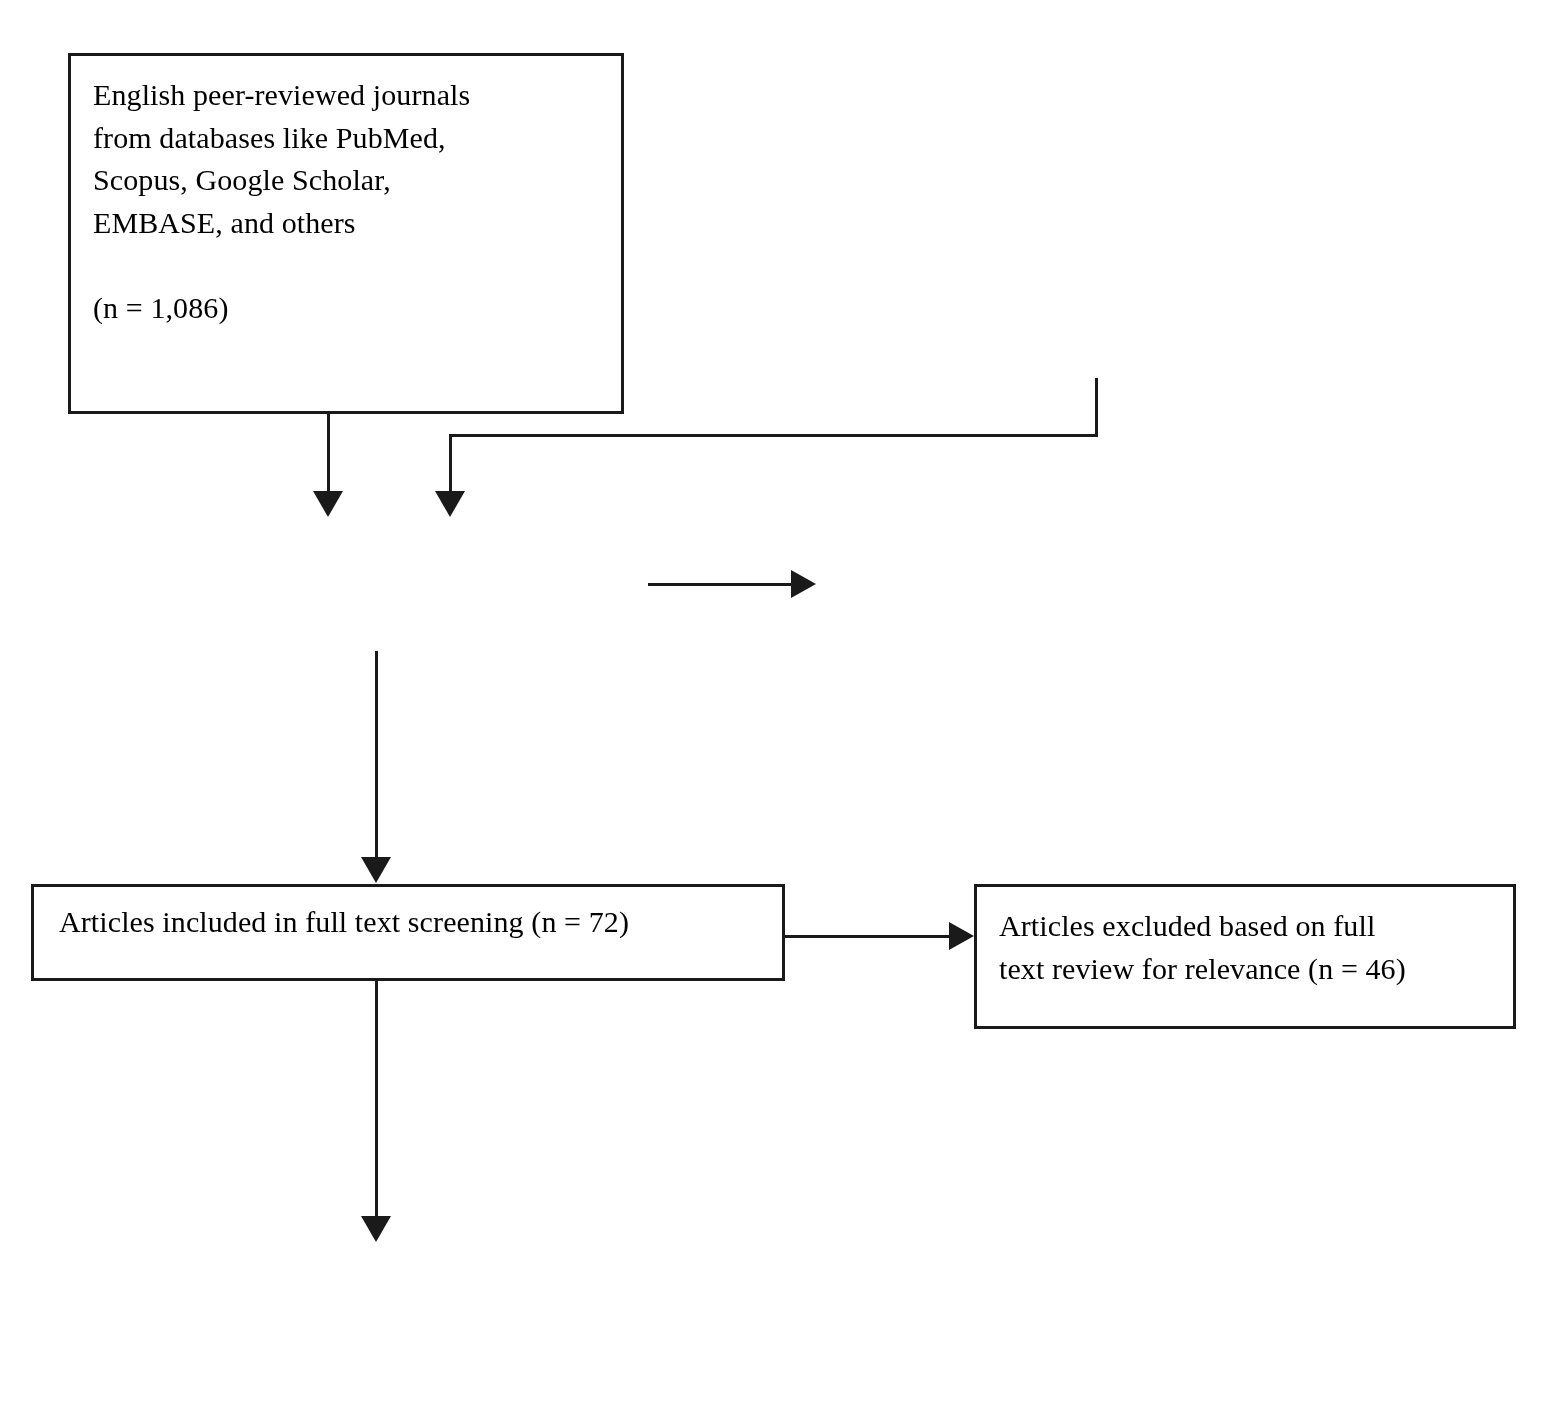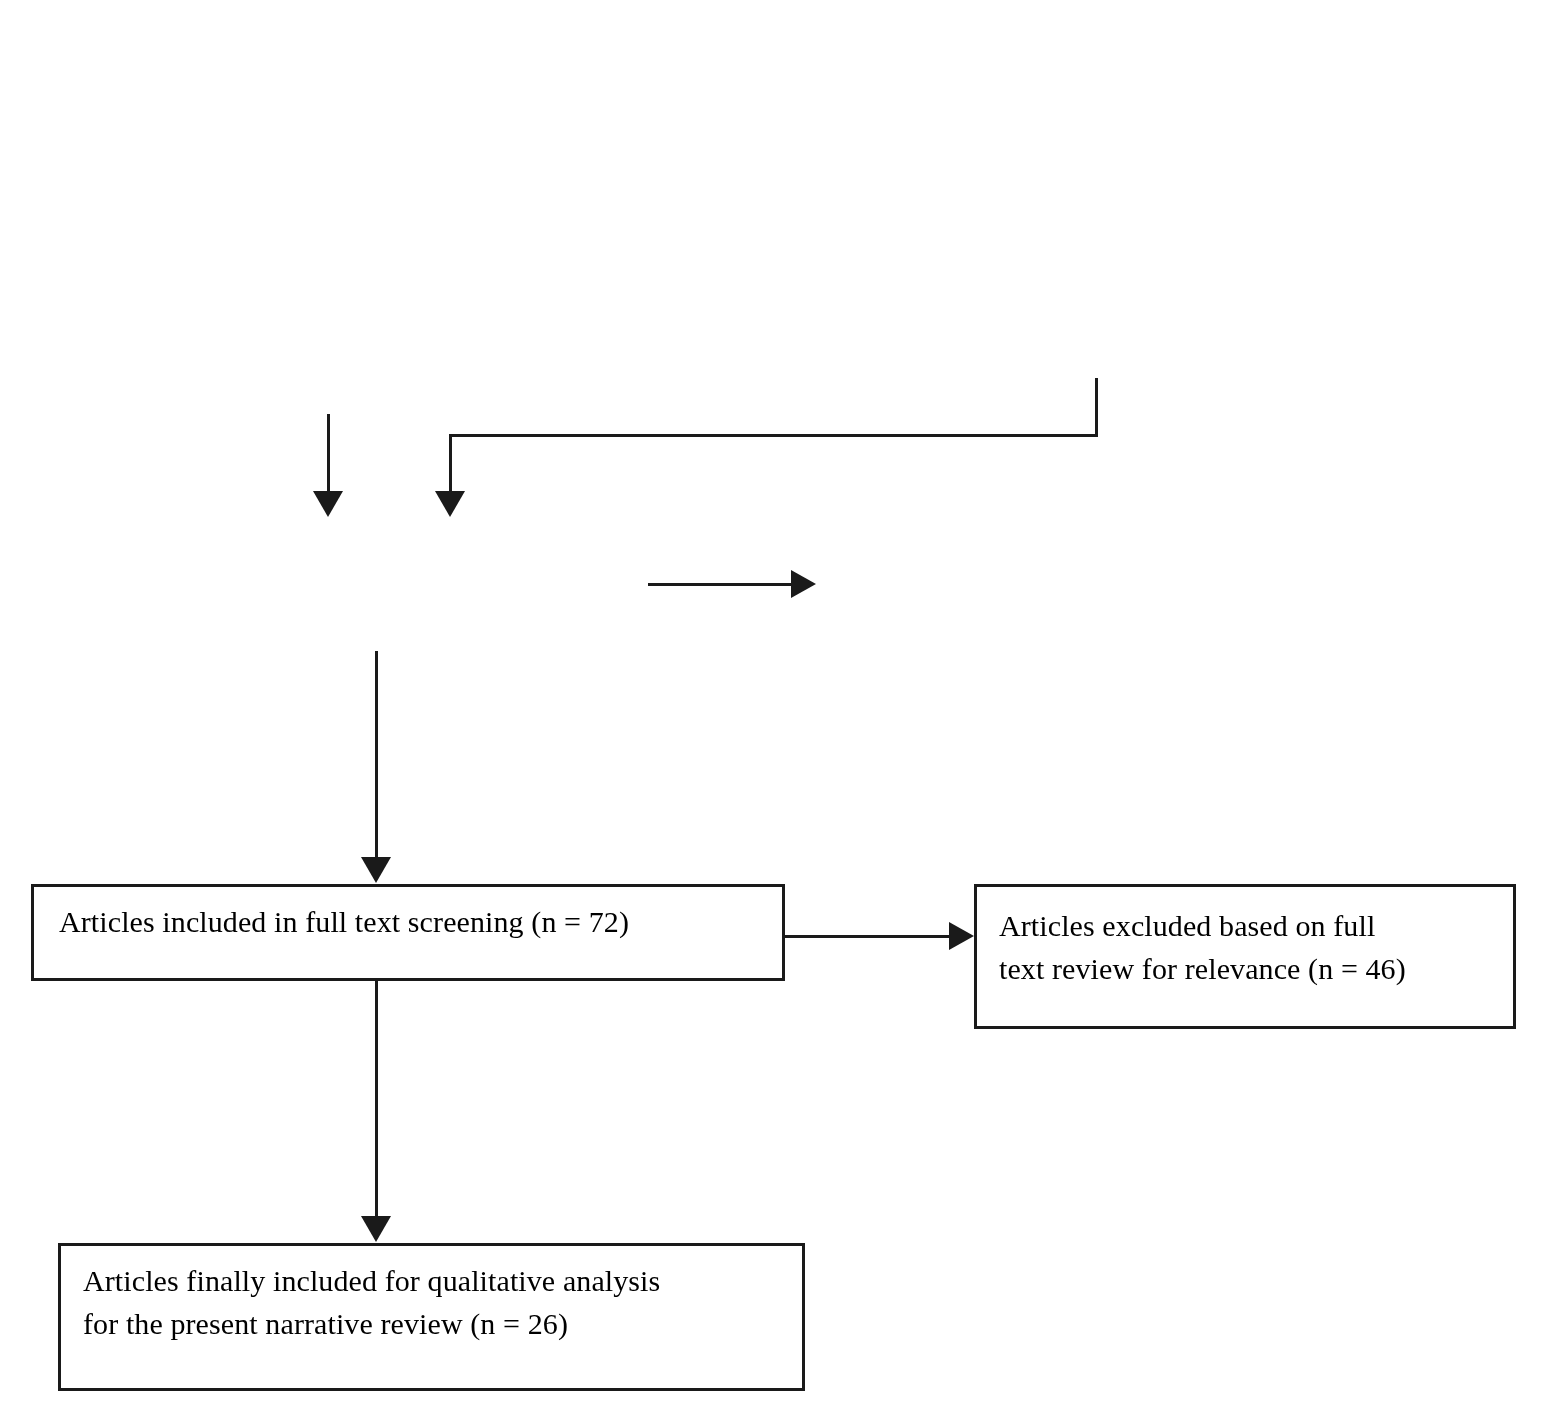--- a/index.html
+++ b/index.html
@@ -56,20 +56,26 @@
     border-top: 14px solid transparent;
     border-bottom: 14px solid transparent;
     border-left: 25px solid #1a1a1a;
   }
 </style>
 </head>
 <body>
 
 <div id="canvas">
 
+  <div class="node" style="left:68px; top:53px; width:556px; height:361px;">English peer-reviewed journals
+from databases like PubMed,
+Scopus, Google Scholar,
+EMBASE, and others
+
+(n = 1,086)</div>
 
 
   <div class="vline" style="left:327px; top:414px; height:84px;"></div>
   <div class="arrow-down" style="left:313px; top:491px;"></div>
 
   <div class="vline" style="left:1095px; top:378px; height:59px;"></div>
   <div class="hline" style="left:449px; top:434px; width:649px;"></div>
   <div class="vline" style="left:449px; top:434px; height:64px;"></div>
   <div class="arrow-down" style="left:435px; top:491px;"></div>
 
@@ -85,16 +91,14 @@
 
   <div class="hline" style="left:785px; top:935px; width:166px;"></div>
   <div class="arrow-right" style="left:949px; top:922px;"></div>
 
   <div class="node" style="left:974px; top:884px; width:542px; height:145px;">Articles excluded based on full
 text review for relevance (n = 46)</div>
 
   <div class="vline" style="left:375px; top:981px; height:241px;"></div>
   <div class="arrow-down" style="left:361px; top:1216px;"></div>
 
-  <div class="node tight" style="left:58px; top:1243px; width:747px; height:148px;">Articles finally included for qualitative analysis
-for the present narrative review (n = 26)</div>
 
 </div>
 
 </body></html>

